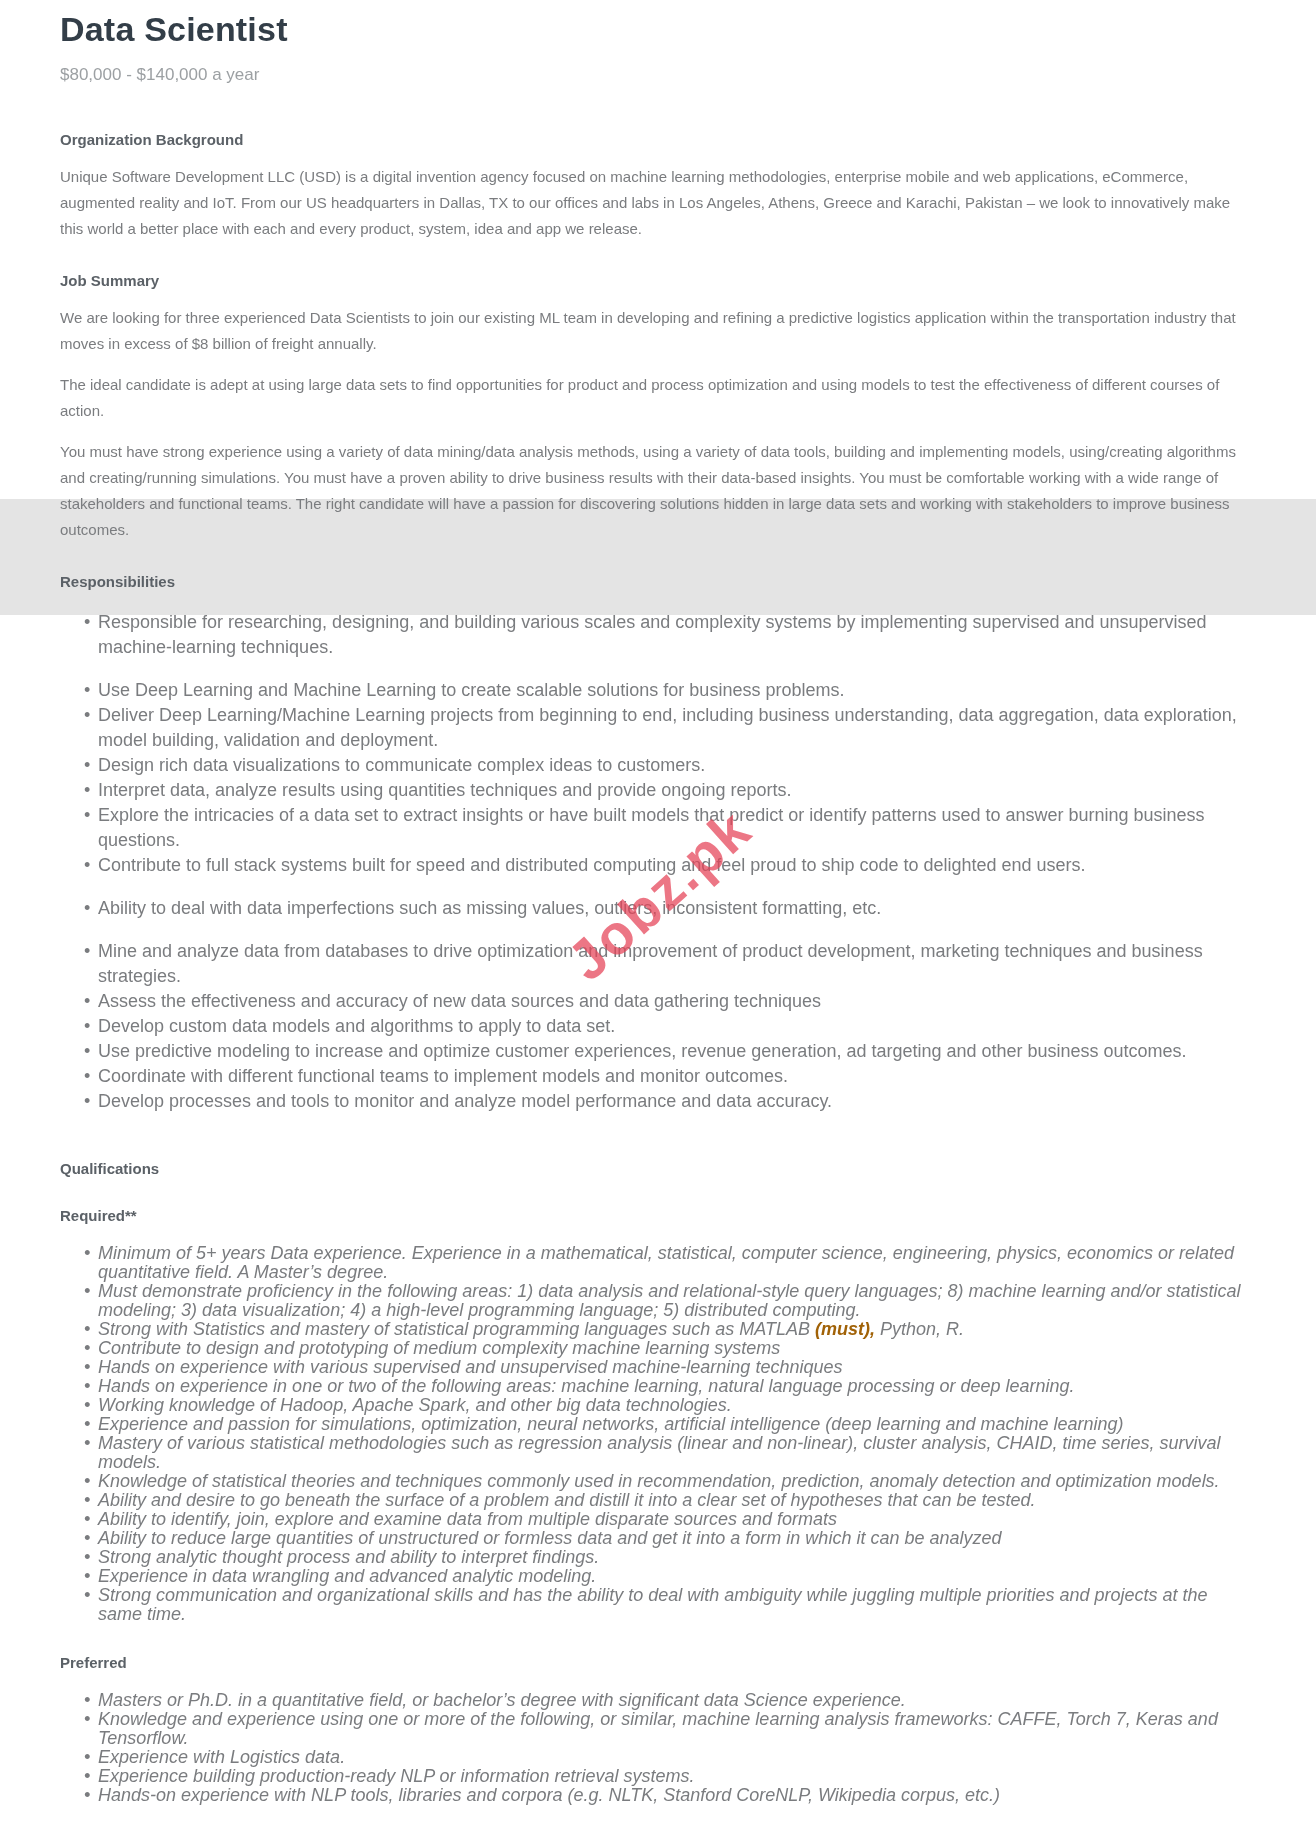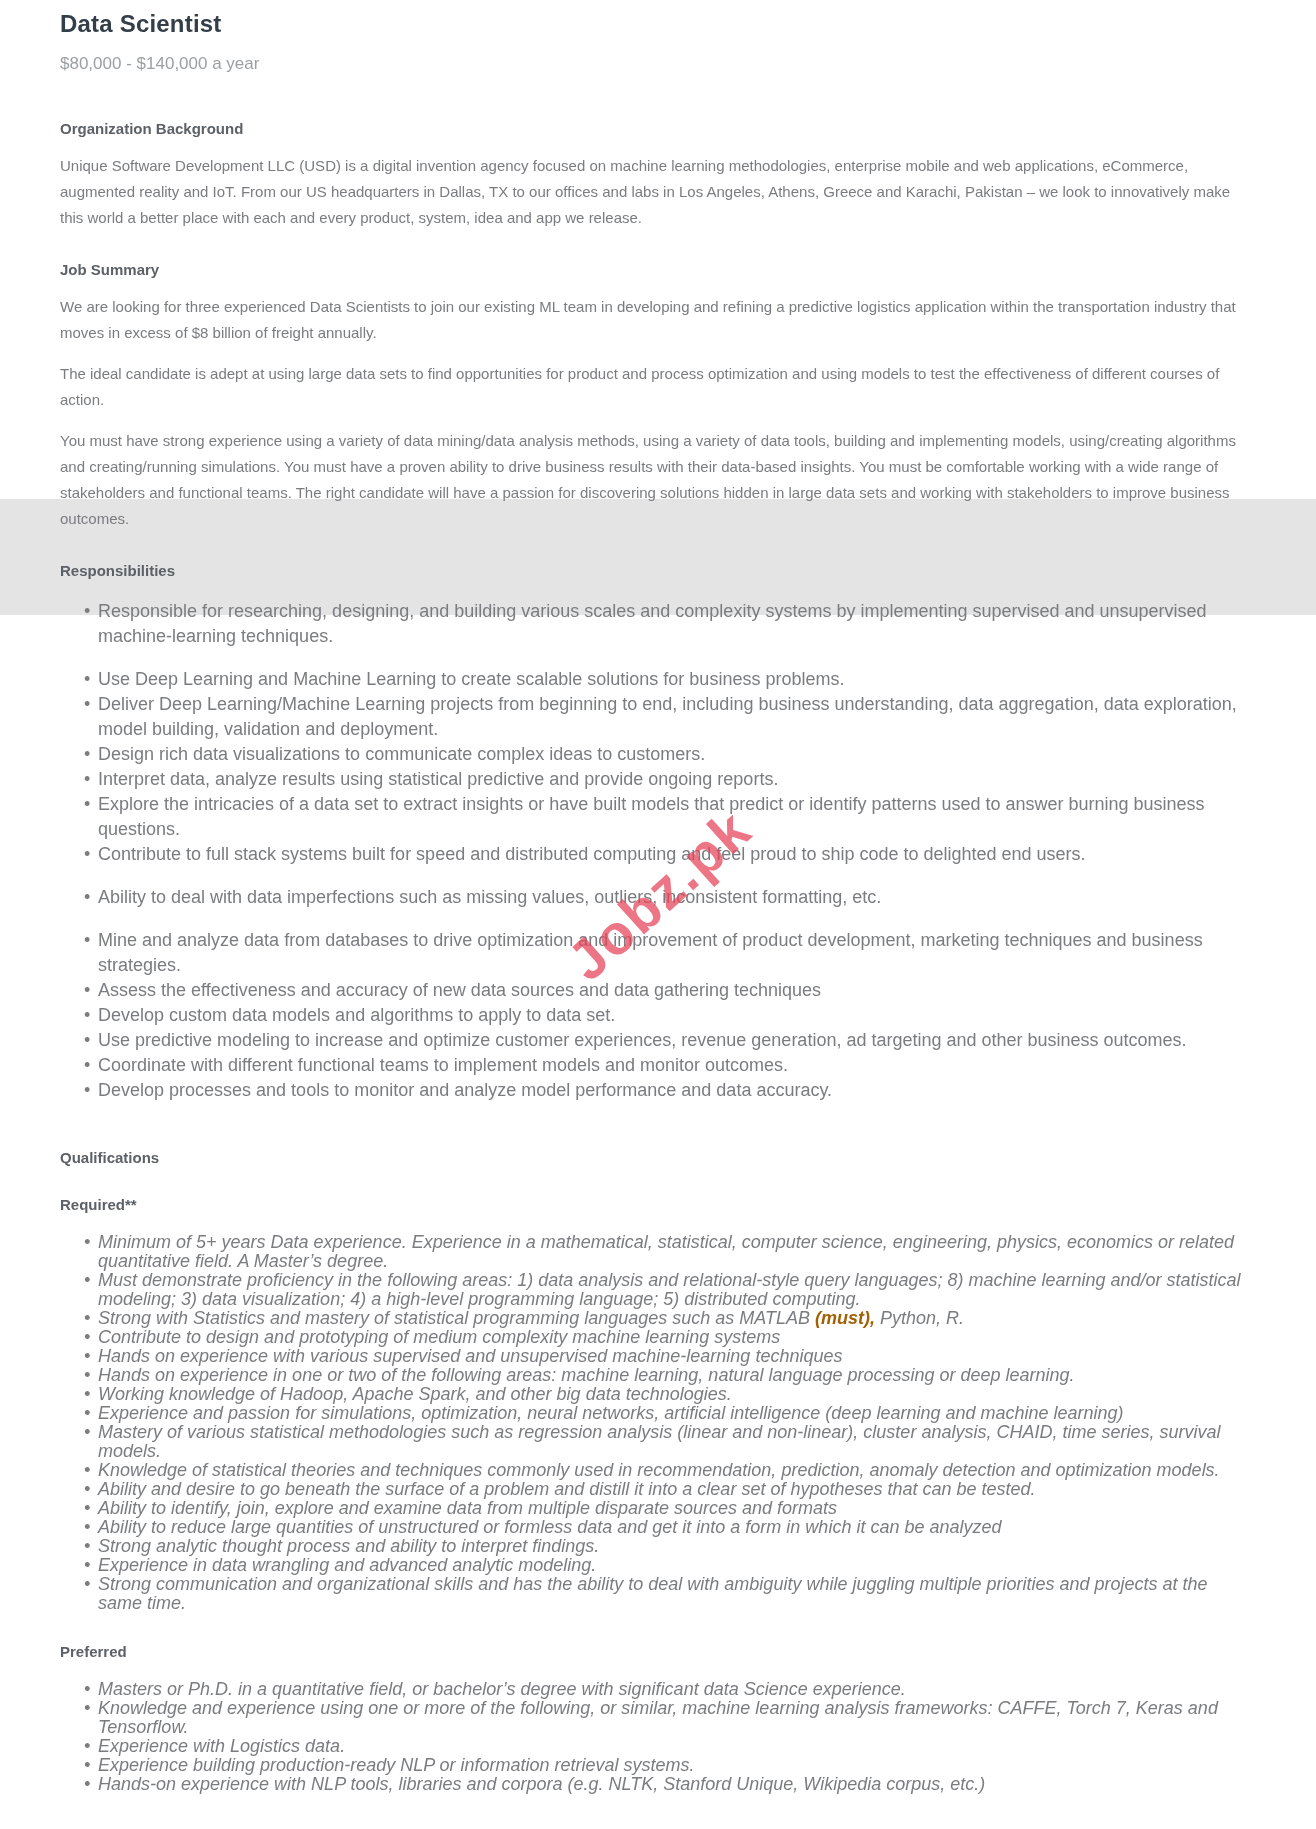--- a/index.html
+++ b/index.html
@@ -10,21 +10,21 @@
   }
   .band{
     position:absolute;left:0;top:499px;width:1316px;height:116px;
     z-index:0;
   }
   .content{
     position:relative;z-index:1;
     padding:10px 66px 0 60px;
   }
   .page-title{
-    font-size:24px;font-weight:bold;color:#333e48;
+    font-size:34px;font-weight:bold;color:#333e48;
     margin:0 0 16px 0;letter-spacing:.2px;
   }
   .salary{
     font-size:17px;color:#9ca0a3;margin:0 0 46px 0;
   }
   .sec-heading{
     font-size:15px;font-weight:bold;color:#5b6167;
     margin:30px 0 16px 0;
   }
   .sec-heading.big-gap{margin-top:46px;}
@@ -73,21 +73,21 @@
       <p class="para">The ideal candidate is adept at using large data sets to find opportunities for product and process optimization and using models to test the effectiveness of different courses of action.</p>
       <p class="para">You must have strong experience using a variety of data mining/data analysis methods, using a variety of data tools, building and implementing models, using/creating algorithms and creating/running simulations. You must have a proven ability to drive business results with their data-based insights. You must be comfortable working with a wide range of stakeholders and functional teams. The right candidate will have a passion for discovering solutions hidden in large data sets and working with stakeholders to improve business outcomes.</p>
     </div>
 
   <h2 class="sec-heading">Responsibilities</h2>
   <ul class="bullets">
       <li>Responsible for researching, designing, and building various scales and complexity systems by implementing supervised and unsupervised machine-learning techniques.</li>
       <li class="gap">Use Deep Learning and Machine Learning to create scalable solutions for business problems.</li>
       <li>Deliver Deep Learning/Machine Learning projects from beginning to end, including business understanding, data aggregation, data exploration, model building, validation and deployment.</li>
       <li>Design rich data visualizations to communicate complex ideas to customers.</li>
-      <li>Interpret data, analyze results using statistical predictive and provide ongoing reports.</li>
+      <li>Interpret data, analyze results using quantities techniques and provide ongoing reports.</li>
       <li>Explore the intricacies of a data set to extract insights or have built models that predict or identify patterns used to answer burning business questions.</li>
       <li>Contribute to full stack systems built for speed and distributed computing and feel proud to ship code to delighted end users.</li>
       <li class="gap">Ability to deal with data imperfections such as missing values, outliers, inconsistent formatting, etc.</li>
       <li class="gap">Mine and analyze data from databases to drive optimization and improvement of product development, marketing techniques and business strategies.</li>
       <li>Assess the effectiveness and accuracy of new data sources and data gathering techniques</li>
       <li>Develop custom data models and algorithms to apply to data set.</li>
       <li>Use predictive modeling to increase and optimize customer experiences, revenue generation, ad targeting and other business outcomes.</li>
       <li>Coordinate with different functional teams to implement models and monitor outcomes.</li>
       <li>Develop processes and tools to monitor and analyze model performance and data accuracy.</li>
     </ul>
@@ -113,18 +113,18 @@
       <li>Experience in data wrangling and advanced analytic modeling.</li>
       <li>Strong communication and organizational skills and has the ability to deal with ambiguity while juggling multiple priorities and projects at the same time.</li>
     </ul>
 
   <h2 class="sec-heading">Preferred</h2>
   <ul class="bullets tight">
       <li>Masters or Ph.D. in a quantitative field, or bachelor’s degree with significant data Science experience.</li>
       <li>Knowledge and experience using one or more of the following, or similar, machine learning analysis frameworks: CAFFE, Torch 7, Keras and Tensorflow.</li>
       <li>Experience with Logistics data.</li>
       <li>Experience building production-ready NLP or information retrieval systems.</li>
-      <li>Hands-on experience with NLP tools, libraries and corpora (e.g. NLTK, Stanford Unique, Wikipedia corpus, etc.)</li>
+      <li>Hands-on experience with NLP tools, libraries and corpora (e.g. NLTK, Stanford CoreNLP, Wikipedia corpus, etc.)</li>
     </ul>
 
 </div>
 
 <div class="watermark" style="color: rgb(230, 66, 87);">Jobz.pk</div>
 
 </body></html>

